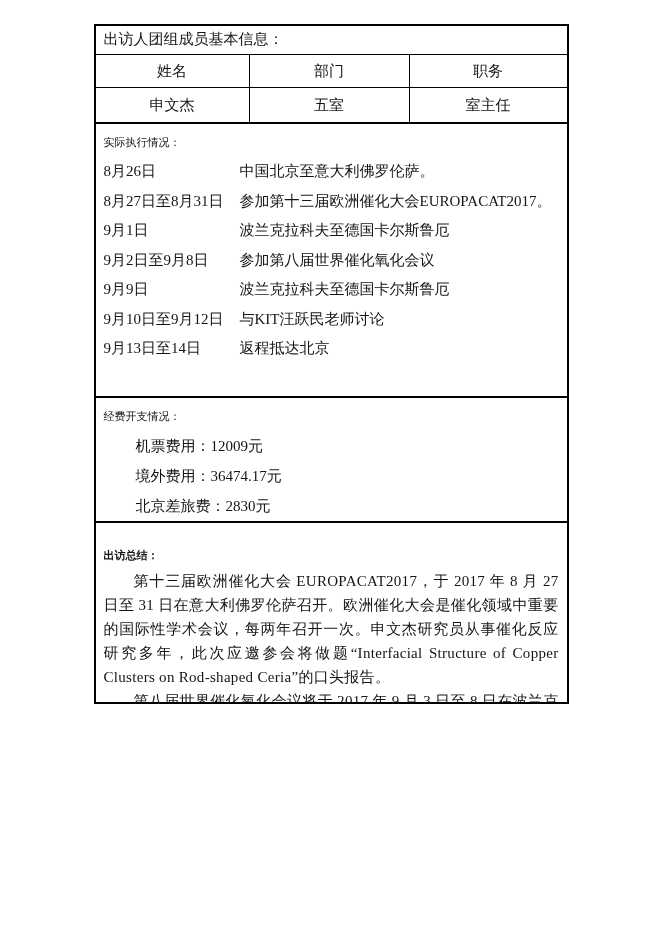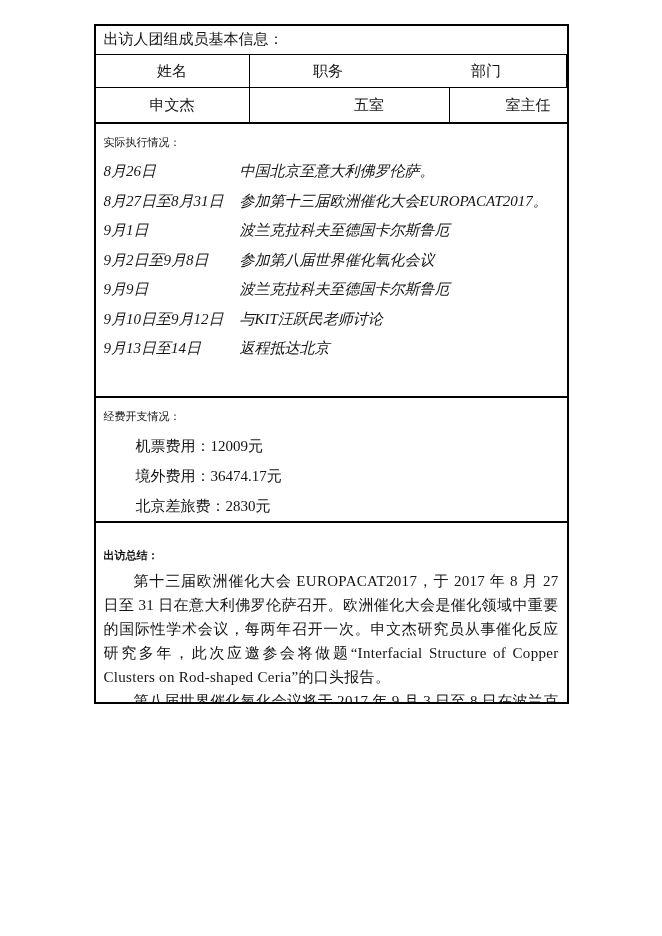--- a/index.html
+++ b/index.html
@@ -33,21 +33,21 @@
     background: #ffffff;
   }
   .row { width: 100%; }
   .info-row {
     height: 29px;
     line-height: 27px;
     padding-left: 8px;
     font-size: 15px;
     border-bottom: 1px solid #000000;
   }
-  .cols { display: flex; gap: 40px; }
+  .cols { display: flex; }
   .header-row { height: 33px; border-bottom: 1px solid #000000; }
   .data-row { height: 36px; border-bottom: 2px solid #000000; }
   .cell {
     flex: 0 0 154px;
     text-align: center;
     font-size: 15px;
     display: flex;
     align-items: center;
     justify-content: center;
     border-right: 1px solid #000000;
@@ -61,21 +61,20 @@
     line-height: 29px;
     padding-top: 4px;
   }
   .sec-label.bold { font-weight: bold; line-height: 27px; padding-top: 3px; }
   .exec-section { height: 274px; border-bottom: 2px solid #000000; }
   .itin-row {
     padding-left: 8px;
     font-size: 15px;
     line-height: 29.5px;
     white-space: nowrap;
-    font-style: italic;
   }
   .itin-date { display: inline-block; width: 136px; }
   .expense-section { height: 125px; border-bottom: 2px solid #000000; }
   .expense-line {
     padding-left: 40px;
     font-size: 15px;
     line-height: 30px;
   }
   .summary-section {
     height: 179px;
@@ -99,22 +98,22 @@
 
 
   <div class="doc-table">
 
     <div class="row info-row">
       <span>出访人团组成员基本信息：</span>
     </div>
 
     <div class="row cols header-row">
       <div class="cell c1">姓名</div>
+      <div class="cell c2">部门</div>
       <div class="cell c3">职务</div>
-      <div class="cell c2">部门</div>
     </div>
 
     <div class="row cols data-row">
       <div class="cell c1">申文杰</div>
       <div class="cell c2">五室</div>
       <div class="cell c3">室主任</div>
     </div>
 
     <div class="section exec-section">
       <div class="sec-label">实际执行情况：</div>

